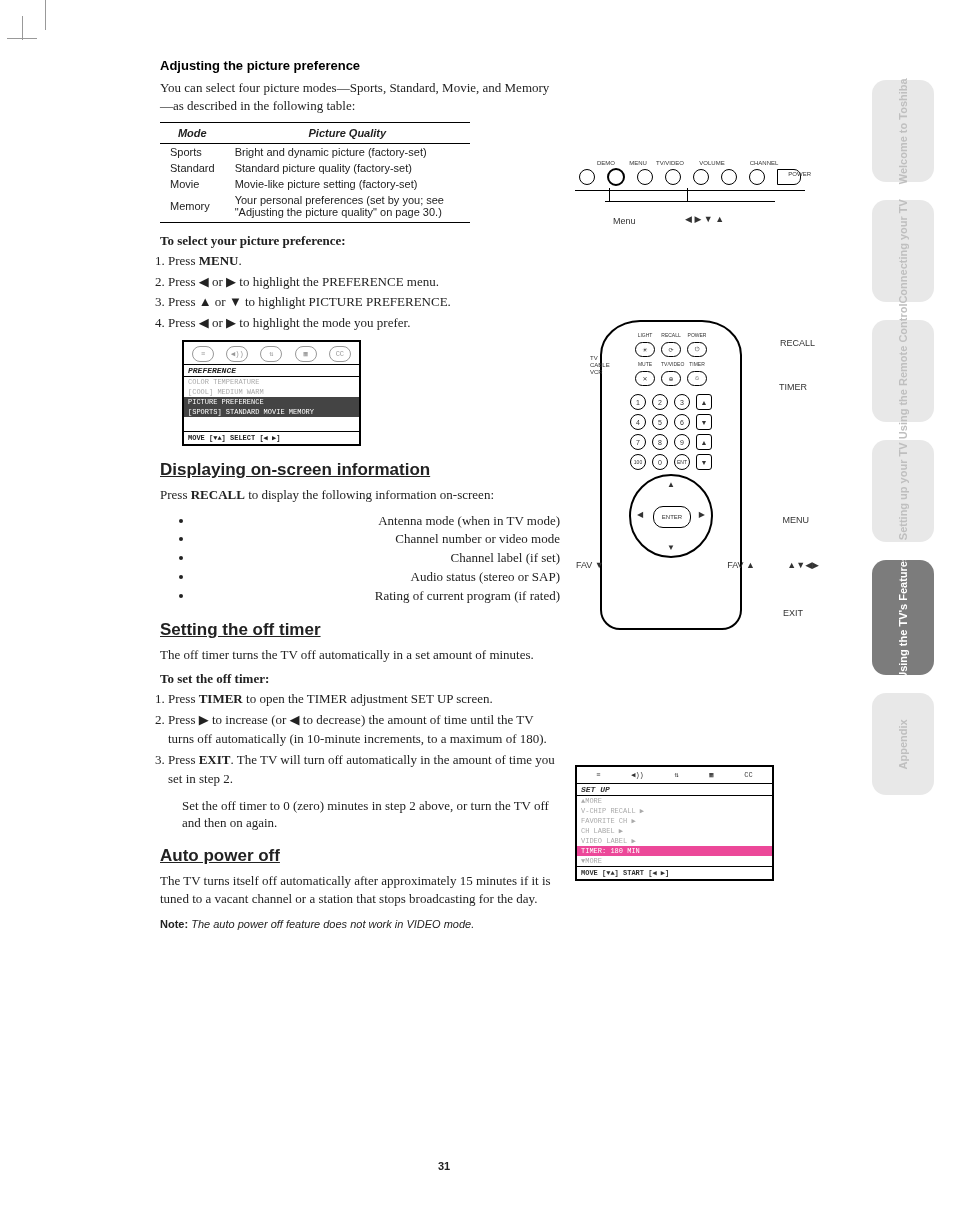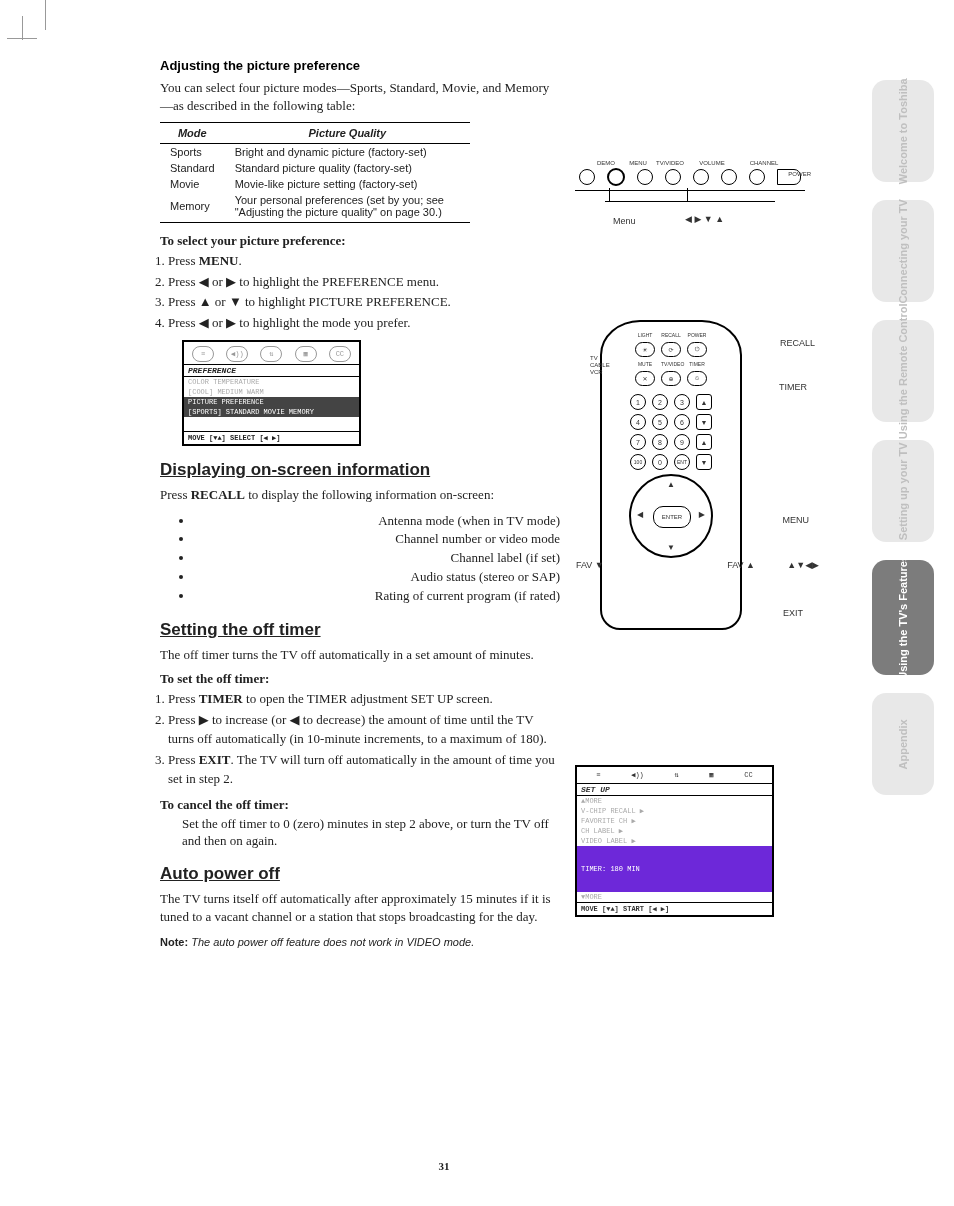--- a/index.html
+++ b/index.html
@@ -118,21 +118,21 @@
     font-size: 11px;
     font-style: italic;
     font-family: Helvetica, Arial, sans-serif;
   }
   .note b { font-style: normal; }
   .pgnum {
     position: absolute;
     left: 0; bottom: 34px;
     width: 888px;
     text-align: center;
-    font-family: Liberation Serif, serif;
+    font-family: Liberation Sans, sans-serif;
     font-weight: bold;
     font-size: 11px;
   }
   
   .tabs {
     position: absolute;
     right: 20px; top: 80px;
     width: 62px;
     display: flex; flex-direction: column; gap: 18px;
   }
@@ -279,21 +279,20 @@
     </ul>
 
     <div class="h2">Setting the off timer</div>
     <p class="body">The off timer turns the TV off automatically in a set amount of minutes.</p>
     <p class="subhead">To set the off timer:</p>
     <ol class="steps">
       <li>Press <span class="bold">TIMER</span> to open the TIMER adjustment SET UP screen.</li>
       <li>Press ▶ to increase (or ◀ to decrease) the amount of time until the TV turns off automatically (in 10-minute increments, to a maximum of 180).</li>
       <li>Press <span class="bold">EXIT</span>. The TV will turn off automatically in the amount of time you set in step 2.</li>
     </ol>
-    <p class="subhead">To cancel the off timer:</p>
     <p class="body" style="margin-left:22px">Set the off timer to 0 (zero) minutes in step 2 above, or turn the TV off and then on again.</p>
 
     <div class="h2">Auto power off</div>
     <p class="body">The TV turns itself off automatically after approximately 15 minutes if it is tuned to a vacant channel or a station that stops broadcasting for the day.</p>
     <p class="note"><b>Note:</b><span> The auto power off feature does not work in VIDEO mode.</span></p>
   </div>
 </div>
 
 <div class="fig toppanel">
   <div style="display:flex; gap:2px; justify-content:center;">
@@ -411,21 +410,21 @@
       <div class="micon">⇅</div>
       <div class="micon">▦</div>
       <div class="micon">CC</div>
     </div>
     <div style="border-top:1px solid #000;border-bottom:1px solid #000;font-style:italic;font-weight:bold;padding:1px 4px;font-size:8px">SET UP</div>
     <div style="padding:1px 4px;color:#aaa">▲MORE</div>
     <div style="padding:1px 4px;color:#aaa">V-CHIP RECALL   ▶</div>
     <div style="padding:1px 4px;color:#aaa">FAVORITE CH      ▶</div>
     <div style="padding:1px 4px;color:#aaa">CH LABEL         ▶</div>
     <div style="padding:1px 4px;color:#aaa">VIDEO LABEL      ▶</div>
-    <div style="padding:19px 4px;background:#6d28d9;color:#fff">TIMER:         180 MIN</div>
+    <div style="padding:1px 4px;background:#ec4899;color:#fff">TIMER:         180 MIN</div>
     <div style="padding:1px 4px;color:#aaa">▼MORE</div>
     <div style="border-top:1px solid #000;padding:2px 4px;font-weight:bold;font-size:7px">MOVE [▼▲]   START [◀ ▶]</div>
   </div>
 </div>
 
 <div class="tabs">
   <div class="tab dim">
       <span>Welcome to Toshiba</span>
     </div>
   <div class="tab dim">

